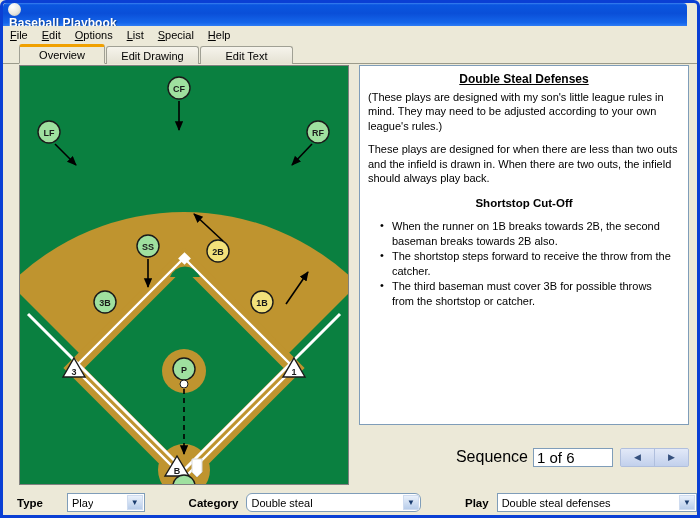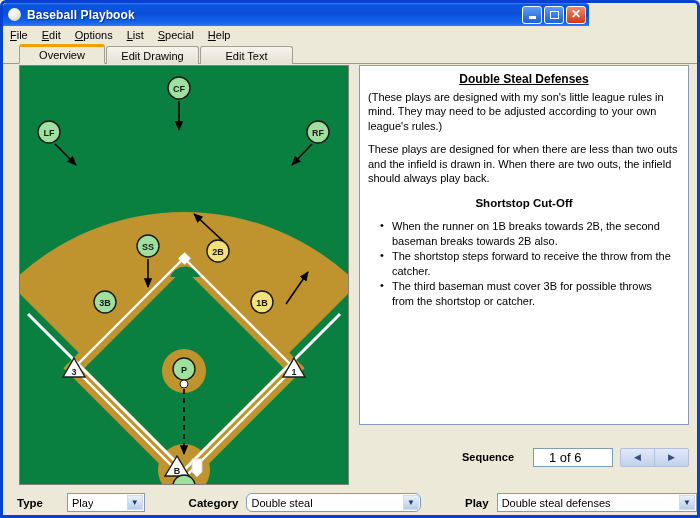--- a/index.html
+++ b/index.html
@@ -16,24 +16,24 @@
     width: 700px; height: 518px;
     box-sizing: border-box;
     border: 3px solid #0a3fd4;
     background: #ece9d8;
     border-radius: 6px 6px 0 0;
   }
 
   
   #titlebar {
     position: absolute; left: 0; top: 0;
-    width: 586px; height: 23px;
+    width: 684px; height: 23px;
     background: linear-gradient(180deg,#3b82f0 0%,#0a56e0 8%,#0a4fd8 45%,#1565ea 85%,#2d7cf5 100%);
     border-radius: 4px 4px 0 0;
-    display: flex; align-items: center;
+    display: flex; align-items: flex-start; flex-direction: column;
   }
   #title-icon {
     width: 13px; height: 13px; border-radius: 50%;
     background: radial-gradient(circle at 35% 30%, #ffffff 0%, #e8e8e0 55%, #b9b9ac 100%);
     margin-left: 5px; flex: 0 0 auto;
   }
   #title-text {
     color: #fff; font-size: 12px; font-weight: bold;
     margin-left: 6px; letter-spacing: .1px;
     text-shadow: 1px 1px 1px rgba(0,0,0,.45);
@@ -152,26 +152,26 @@
     content: "\2022"; position: absolute; left: -10px; top: -1px;
     font-size: 11px;
   }
 
   
   #seq-row {
     position: absolute; left: 356px; top: 382px;
     width: 330px; height: 22px;
     display: flex; align-items: center; justify-content: flex-end;
   }
-  #seq-label { font-size: 11px; font-weight: bold; margin-right: 19px; }
+  #seq-label { font-size: 16px; font-weight: normal; margin-right: 5px; }
   #seq-field {
     width: 80px; height: 19px; box-sizing: border-box;
     border: 1px solid #7f9db9; background: #fff;
-    font-size: 13px; color: #000;
-    display: flex; align-items: center; padding-left: 15px;
+    font-size: 15px; color: #000;
+    display: flex; align-items: center; padding-left: 3px;
   }
   #seq-nav {
     margin-left: 7px; display: flex;
     background: #cdd9f0; border: 1px solid #b0bfdd;
     border-radius: 2px; overflow: hidden;
   }
   .navbtn {
     width: 33px; height: 17px;
     display: flex; align-items: center; justify-content: center;
     font-size: 9px; color: #35507d;

